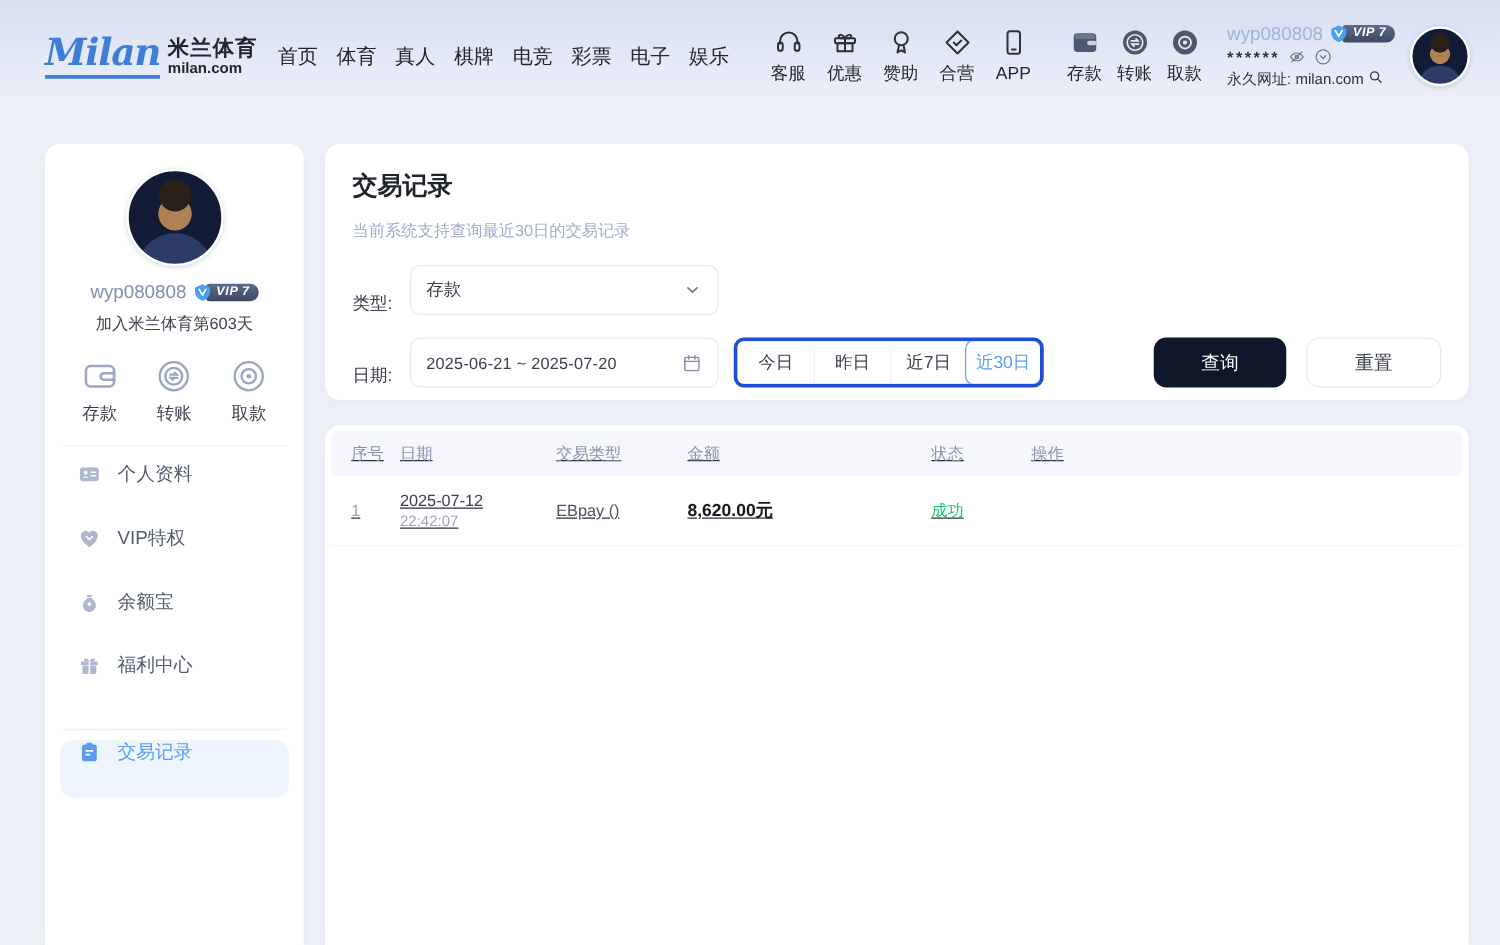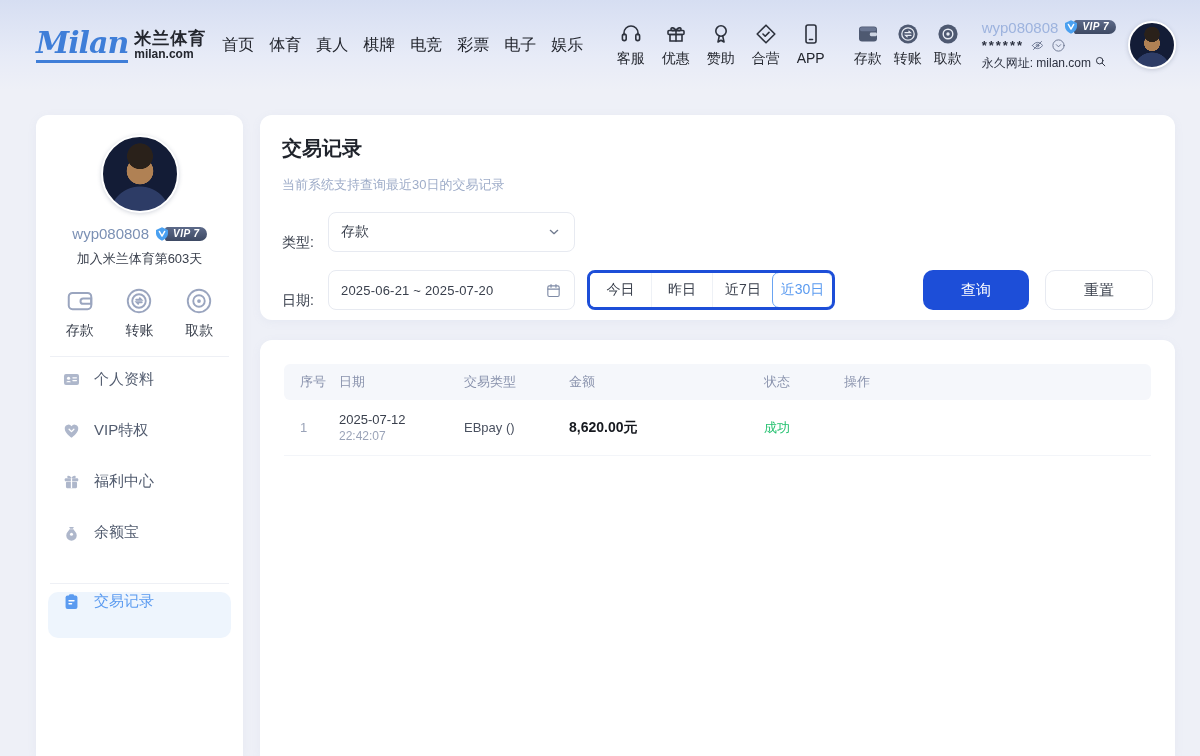--- a/index.html
+++ b/index.html
@@ -111,31 +111,31 @@
     font-size:14px; color:#3a404d; cursor:pointer; border-left:1px solid #eef1f6;
     background:#fff;
   }
   .range-btn:first-child{ border-left:none; }
   .range-btn.selected{
     color:#5b9bf0; border:1px solid #6aa4f2; border-radius:7px; margin:-1px;
     position:relative; z-index:1; background:#fff;
   }
   .btn-search{
     margin-left:auto; width:106px; height:40px; border:none; border-radius:10px;
-    background:#1d4ed8; color:#fff; font-size:15px; cursor:pointer;
+    background:#0f172a; color:#fff; font-size:15px; cursor:pointer;
     font-family:inherit;
   }
   .btn-reset{
     margin-left:16px; width:108px; height:40px; border:1px solid #e7eaf1;
     border-radius:10px; background:#fff; color:#3a404d; font-size:15px;
     cursor:pointer; font-family:inherit;
   }
 
   
-  .table-card{ flex:1; border-radius:12px 12px 0 0; padding:24px; }
+  .table-card{ flex:1; border-radius:12px 12px 0 0; padding:5px;text-decoration:underline; }
   .t-head{
     display:flex; align-items:center; height:36px; background:#f5f7fb;
     border-radius:6px; font-size:13px; color:#8a93ad;
   }
   .t-row{
     display:flex; align-items:center; min-height:56px;
     border-bottom:1px solid #f3f5f9; font-size:13px;
   }
   .c-idx{ width:55px; padding-left:16px; flex:none; }
   .c-date{ width:125px; flex:none; }
@@ -374,37 +374,37 @@
           <svg viewBox="0 0 24 24">
               <path d="M12 21s-8.5-5.4-8.5-11.2A4.7 4.7 0 0 1 12 6.6a4.7 4.7 0 0 1 8.5 3.2C20.5 15.6 12 21 12 21z" fill="currentColor"></path>
               <path d="M9 10.4l3 3 3-3" stroke="#fff" stroke-width="1.7" fill="none" stroke-linecap="round" stroke-linejoin="round"></path>
             </svg>
         </span>
         <span class="lbl">VIP特权</span>
       </div>
       <div class="sb-item">
         <span class="ic">
           <svg viewBox="0 0 24 24">
+              <path d="M9 5h6l-1.2 2.4H10.2z" fill="currentColor"></path>
+              <path d="M9.6 8h4.8l2.6 3.4a6.6 6.6 0 1 1-10 0z" fill="currentColor"></path>
+              <circle cx="12" cy="14.2" r="1.9" fill="#fff"></circle>
+            </svg>
+        </span>
+        <span class="lbl">余额宝</span>
+      </div>
+      <div class="sb-item">
+        <span class="ic">
+          <svg viewBox="0 0 24 24">
               <path d="M12 7.5C10.3 4.3 6.6 3.8 6.6 6.2s3.7 1.3 5.4 1.3zm0 0c1.7-3.2 5.4-3.7 5.4-1.3s-3.7 1.3-5.4 1.3z" fill="currentColor"></path>
               <rect x="3.5" y="7.8" width="17" height="4" rx="1.2" fill="currentColor"></rect>
               <rect x="5" y="12.4" width="14" height="8" rx="1.4" fill="currentColor"></rect>
               <rect x="11.2" y="7.8" width="1.6" height="12.6" fill="#fff"></rect>
             </svg>
         </span>
         <span class="lbl">福利中心</span>
-      </div>
-      <div class="sb-item">
-        <span class="ic">
-          <svg viewBox="0 0 24 24">
-              <path d="M9 5h6l-1.2 2.4H10.2z" fill="currentColor"></path>
-              <path d="M9.6 8h4.8l2.6 3.4a6.6 6.6 0 1 1-10 0z" fill="currentColor"></path>
-              <circle cx="12" cy="14.2" r="1.9" fill="#fff"></circle>
-            </svg>
-        </span>
-        <span class="lbl">余额宝</span>
       </div>
 
       <div class="sb-divider" style="margin:14px 2px 8px;"></div>
 
       <div class="sb-item active">
         <span class="ic">
           <svg viewBox="0 0 24 24">
               <rect x="4.5" y="4.5" width="15" height="17" rx="2.6" fill="currentColor"></rect>
               <rect x="8.8" y="2.8" width="6.4" height="3.6" rx="1.4" fill="currentColor"></rect>
               <rect x="8" y="10.2" width="8" height="1.7" rx=".85" fill="#fff"></rect>

